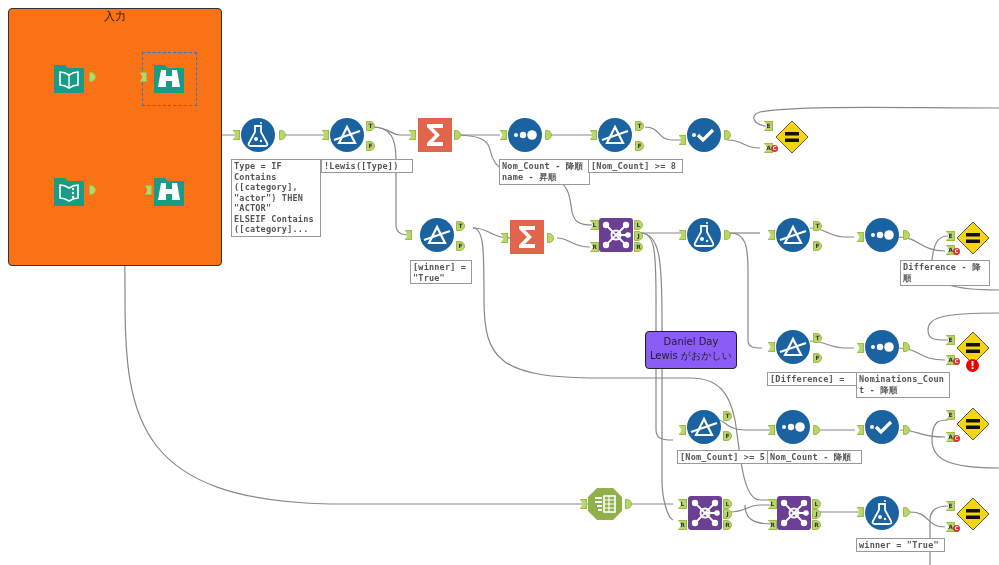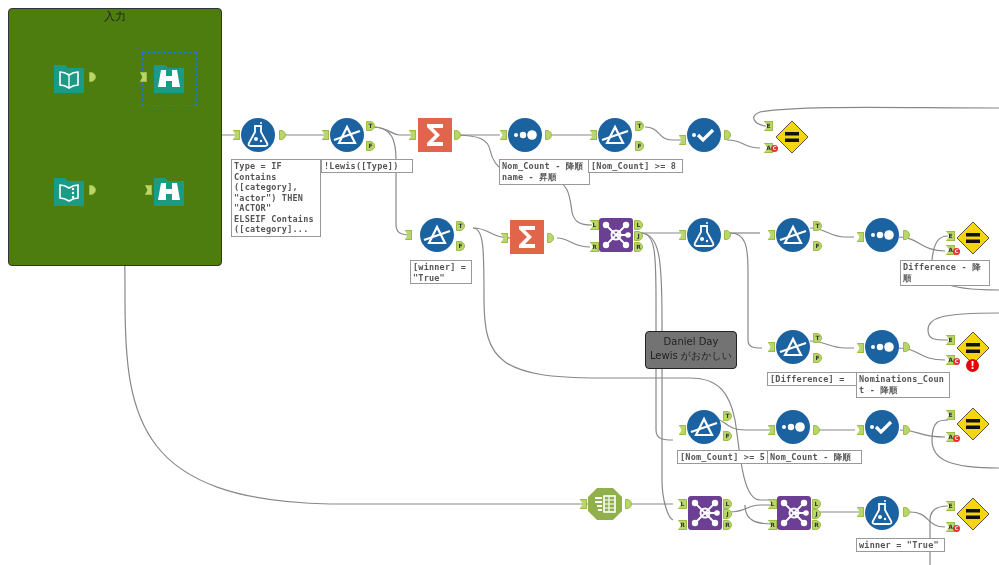--- a/index.html
+++ b/index.html
@@ -1,28 +1,28 @@
 <!DOCTYPE html>
 <html><head>
 <meta charset="utf-8">
 <style>
   html, body { margin:0; padding:0; background:#ffffff; }
   body { width:999px; height:565px; position:relative; overflow:hidden; font-family:"DejaVu Sans Mono", monospace; }
   #canvas { position:absolute; left:0; top:0; width:999px; height:565px; }
   #wires { position:absolute; left:0; top:0; width:999px; height:565px; pointer-events:none; }
-  .container-box { position:absolute; left:8px; top:8px; width:212px; height:256px; border:1px solid #333; border-radius:4px; background:#4d7c0f; }
+  .container-box { position:absolute; left:8px; top:8px; width:212px; height:256px; border:1px solid #333; border-radius:4px; background:#f97316; }
   .container-title { position:absolute; left:0; right:0; top:0; text-align:center; font-family:"DejaVu Sans", sans-serif; font-size:11px; color:#222; }
   .tool { position:absolute; width:34px; height:34px; }
   .tool svg { width:34px; height:34px; display:block; }
   .anchor { position:absolute; width:7px; height:10px; background:#b9d66a; border:1px solid #9cbc45; box-sizing:border-box; font-size:6px; line-height:8px; text-align:center; color:#333; font-family:"DejaVu Sans", sans-serif; font-weight:bold; }
   .anchor.out { border-radius:0 5px 5px 0; }
   .anchor.in { clip-path:polygon(0 0,100% 0,100% 100%,0 100%,35% 50%); }
   .anchor.lbl { width:9px; height:10px; }
   .annot { position:absolute; background:#fff; border:1px solid #999; font-family:"DejaVu Sans Mono", monospace; font-size:8.5px; line-height:10.5px; color:#555; padding:1px 2px; white-space:pre-wrap; box-sizing:border-box; font-weight:bold; letter-spacing:0.2px; overflow:hidden; }
-  .comment { position:absolute; left:645px; top:331px; width:92px; height:38px; border:1px solid #222; border-radius:4px; background:#737373; font-family:"DejaVu Sans", sans-serif; font-size:10px; line-height:14px; color:#222; text-align:center; padding-top:3px; box-sizing:border-box; }
+  .comment { position:absolute; left:645px; top:331px; width:92px; height:38px; border:1px solid #222; border-radius:4px; background:#8b5cf6; font-family:"DejaVu Sans", sans-serif; font-size:10px; line-height:14px; color:#222; text-align:center; padding-top:3px; box-sizing:border-box; }
   .err-badge { position:absolute; width:13px; height:13px; border-radius:50%; background:#e00; color:#fff; font-family:"DejaVu Sans", sans-serif; font-weight:bold; font-size:10px; line-height:13px; text-align:center; }
   .c-badge { position:absolute; width:7px; height:7px; border-radius:50%; background:#d33; color:#fff; font-family:"DejaVu Sans", sans-serif; font-size:5px; line-height:7px; text-align:center; font-weight:bold; }
   .selection { position:absolute; left:142px; top:52px; width:55px; height:54px; border:1px dashed #1f7ad6; box-sizing:border-box; }
 </style>
 </head>
 <body>
 
 <div id="canvas">
 
   <svg id="wires" viewBox="0 0 999 565">

